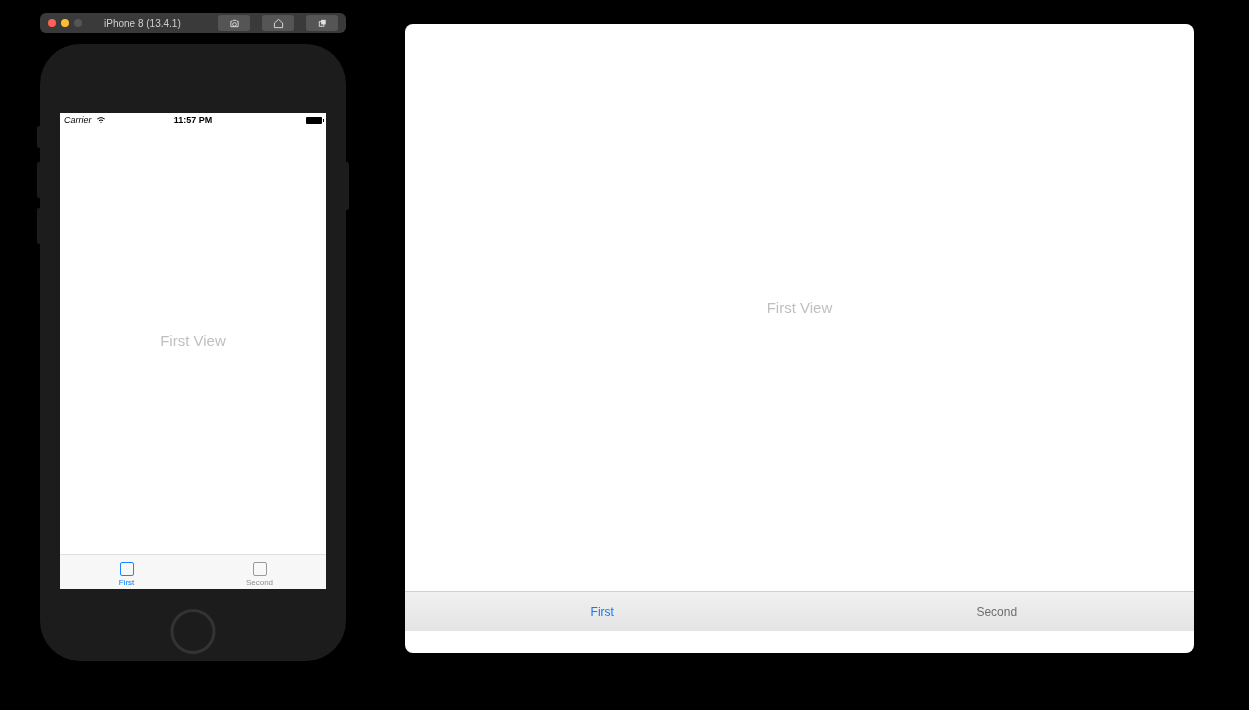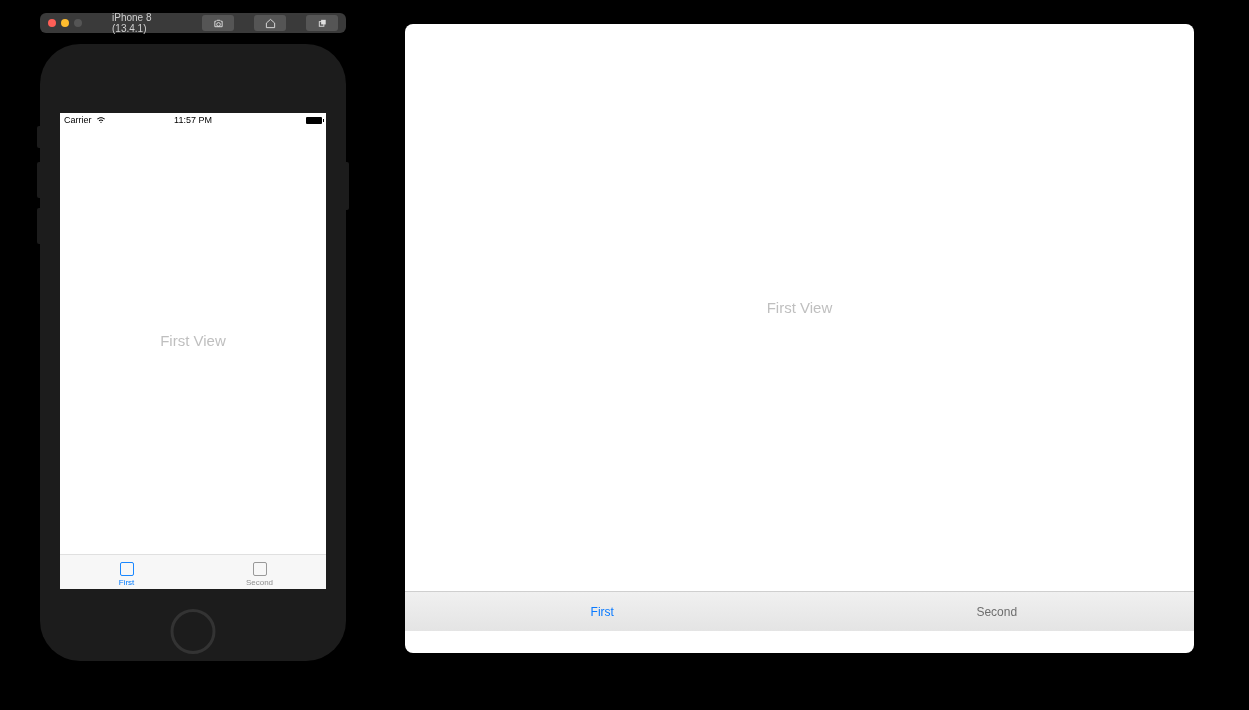--- a/index.html
+++ b/index.html
@@ -17,21 +17,21 @@
     position: absolute;
     left: 40px;
     top: 13px;
     width: 306px;
     height: 20px;
     background: #3a3a3a;
     border-radius: 6px;
     display: flex;
     align-items: center;
     padding: 0 8px;
-    gap: 20px;
+    gap: 12px;
     color: #ccc;
     font-size: 10px;
   }
   .sim-controls .traffic {
     display: flex;
     gap: 5px;
     align-items: center;
   }
   .sim-controls .dot {
     width: 8px; height: 8px; border-radius: 50%;
@@ -100,26 +100,26 @@
   
   .statusbar {
     height: 14px;
     display: flex;
     align-items: center;
     justify-content: space-between;
     padding: 0 4px;
     font-size: 9px;
     color: #000;
   }
-  .statusbar .sb-left { display: flex; align-items: center; gap: 4px; }
+  .statusbar .sb-left { display: flex; align-items: center; gap: 4px; font-style: italic; }
   .statusbar .sb-center {
     position: absolute;
     left: 50%;
     transform: translateX(-50%);
-    font-weight: 400;
+    font-weight: 700;
     font-size: 9px;
   }
   .wifi-icon {
     width: 10px; height: 8px;
   }
   .battery { width: 16px; height: 7px; background:#000; border-radius:1px; position:relative;}
   .battery::after{content:"";position:absolute;right:-2px;top:2px;width:1px;height:3px;background:#000;}
 
   .content-area {
     height: calc(100% - 14px - 35px);

